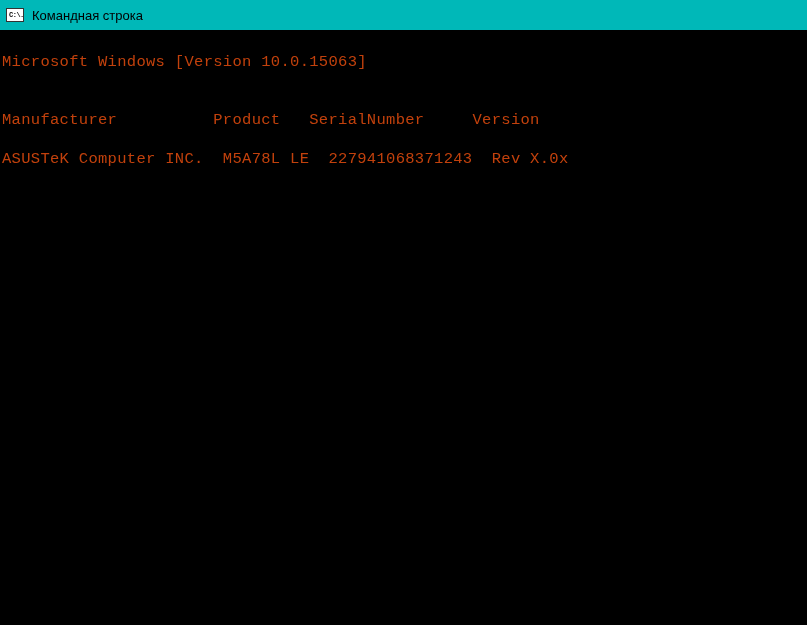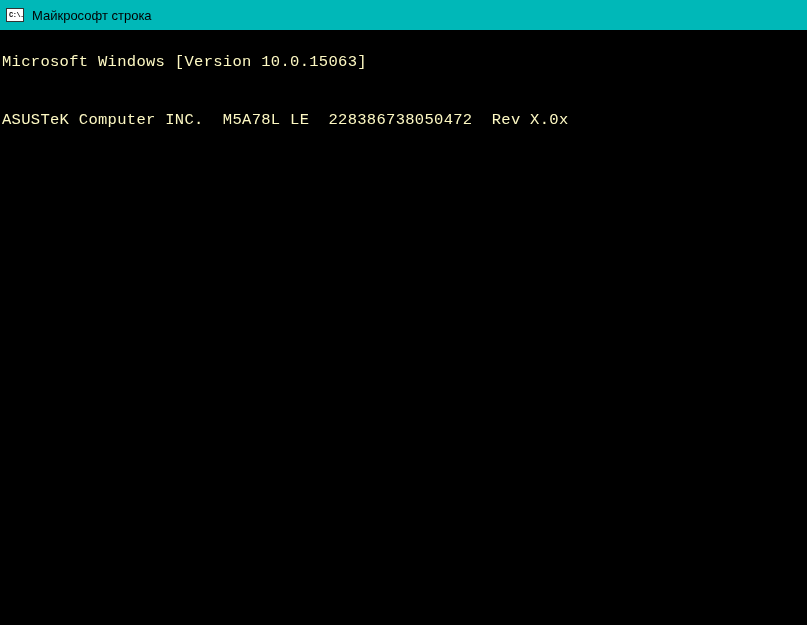--- a/index.html
+++ b/index.html
@@ -40,38 +40,39 @@
       line-height: 1;
       letter-spacing: -0.5px;
     }
     .titlebar-title {
       color: #000;
       font-size: 13px;
       font-family: 'Segoe UI', Tahoma, sans-serif;
     }
     .terminal {
       padding: 3px 2px;
-      color: #fef9c3;
+      color: #c2410c;
       font-size: 15.5px;
       line-height: 19.5px;
       letter-spacing: 0.3px;
       white-space: pre;
       font-family: Consolas, 'Courier New', monospace;
     }
     .line {
       white-space: pre;
     }
   </style>
 </head>
 <body>
 
 <div class="titlebar">
   <div class="titlebar-icon">
     <span class="titlebar-icon-text">C:\.</span>
   </div>
-  <div class="titlebar-title">Майкрософт строка</div>
+  <div class="titlebar-title">Командная строка</div>
 </div>
 
 <div class="terminal">
 <div class="line">Microsoft Windows [Version 10.0.15063]</div>
 <div class="line"></div>
-<div class="line">ASUSTeK Computer INC.  M5A78L LE  228386738050472  Rev X.0x</div>
+<div class="line">Manufacturer          Product   SerialNumber     Version</div>
+<div class="line">ASUSTeK Computer INC.  M5A78L LE  227941068371243  Rev X.0x</div>
 </div>
 
 </body></html>

